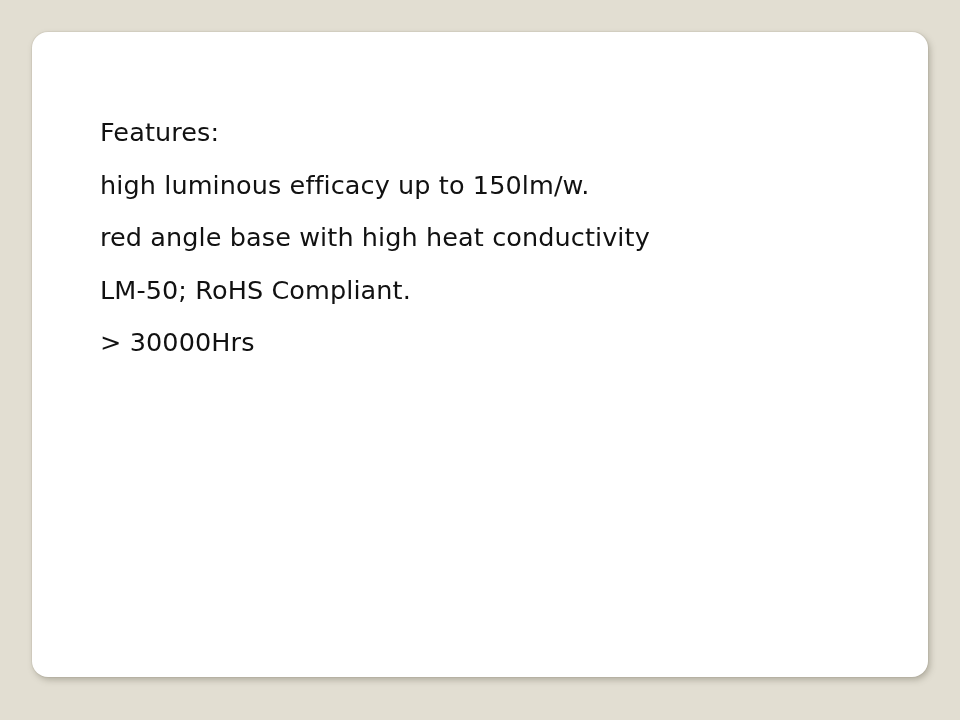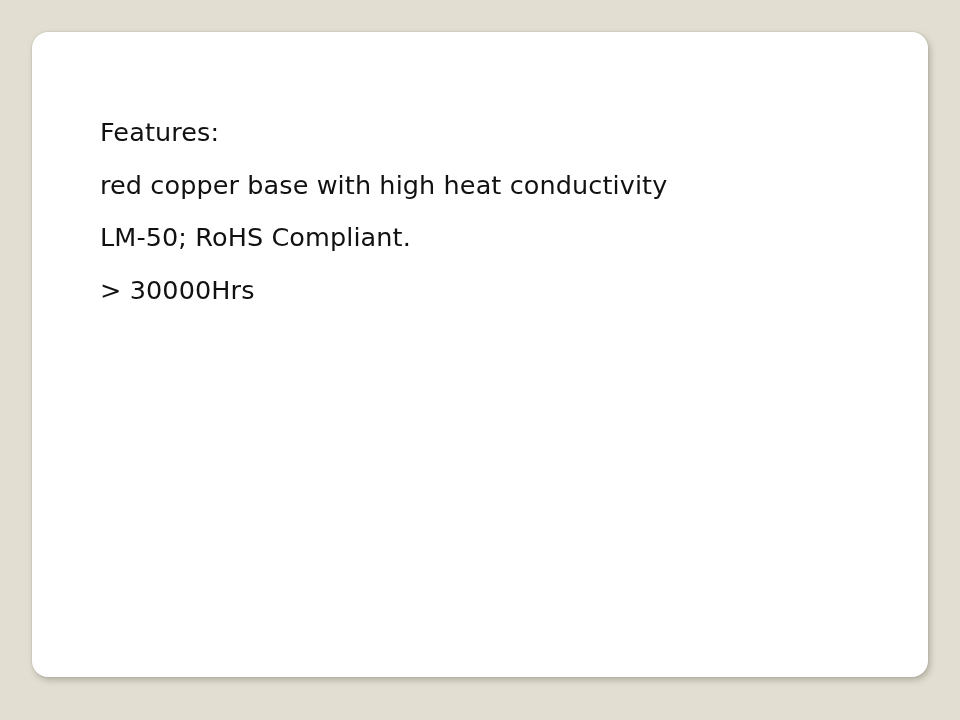--- a/index.html
+++ b/index.html
@@ -51,18 +51,19 @@
     margin-bottom: 4px;
   }
 </style>
 </head>
 <body>
 
 <div class="slide-wrap">
   <div class="slide-card">
     <div class="content-block">
       <div class="line">Features:</div>
-      <div class="line">red copper base with high heat conductivity</div>
+      <div class="line">high luminous efficacy up to 150lm/w.</div>
+      <div class="line">red angle base with high heat conductivity</div>
       <div class="line">LM-50; RoHS Compliant.</div>
       <div class="line">&gt; 30000Hrs</div>
     </div>
   </div>
 </div>
 
 </body></html>

